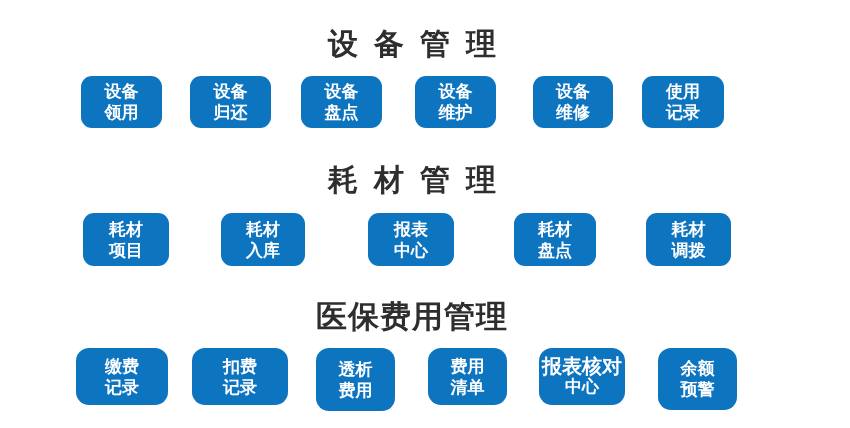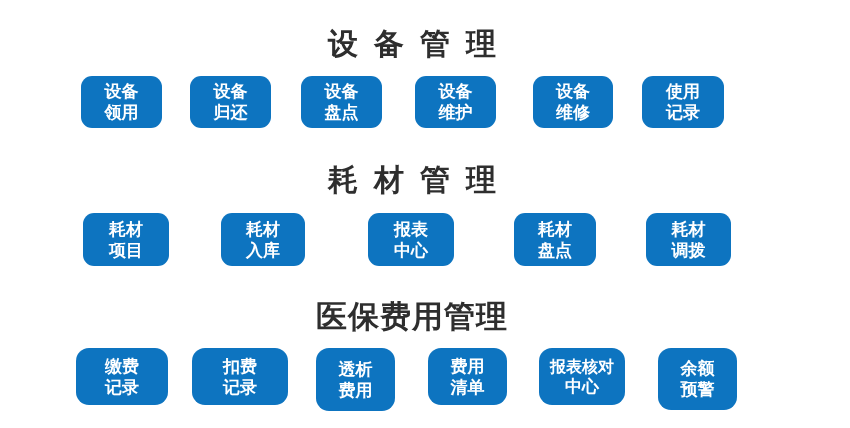--- a/index.html
+++ b/index.html
@@ -31,21 +31,21 @@
     line-height:21px;
     display:flex;
     flex-direction:column;
     align-items:center;
     justify-content:center;
     cursor:pointer;
     user-select:none;
   }
   .row3 .btn { border-radius:13px; }
   .btn span { display:block; }
-  .btn .small-line { font-size:16px; line-height:19px; }
+  .btn .small-line { font-size:20px; line-height:19px; }
 </style>
 </head>
 <body>
 
 <div class="canvas">
 
   <div id="title-equipment" class="sec-title spaced">设备管理</div>
 
   <div class="row1">
     <div class="btn" style="left:81px;top:76px;width:81px;height:52px;">

